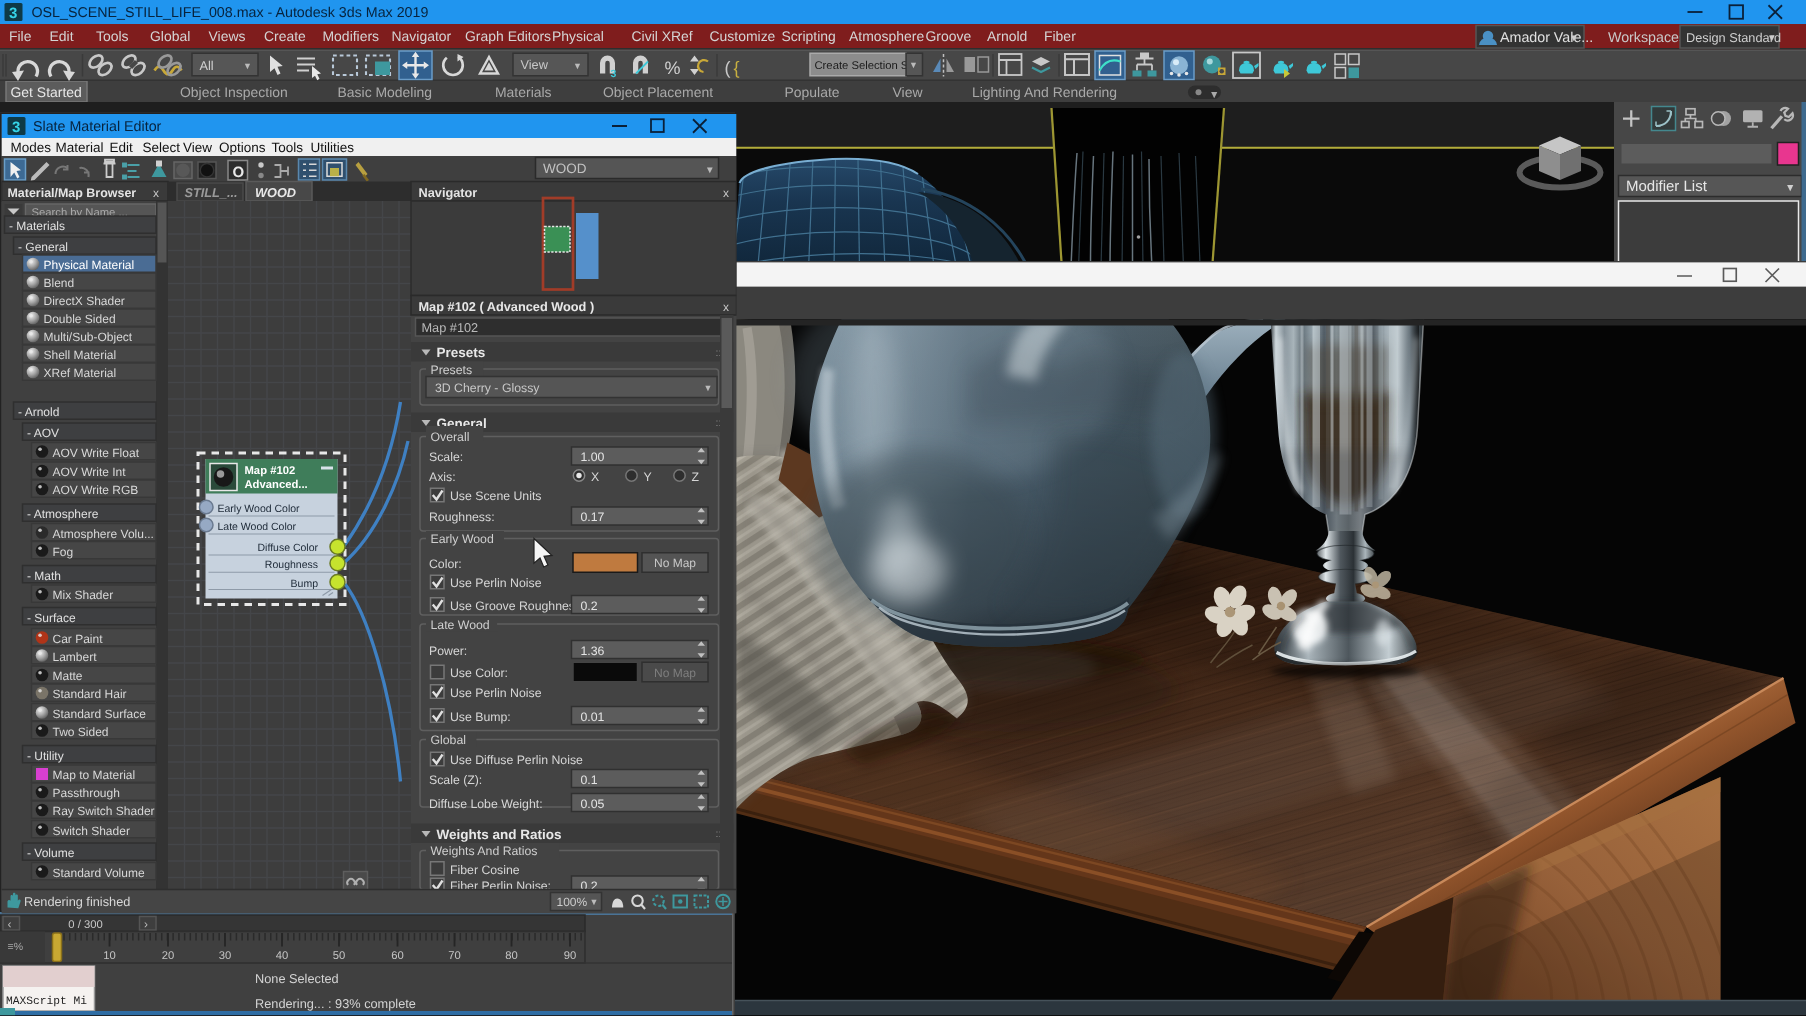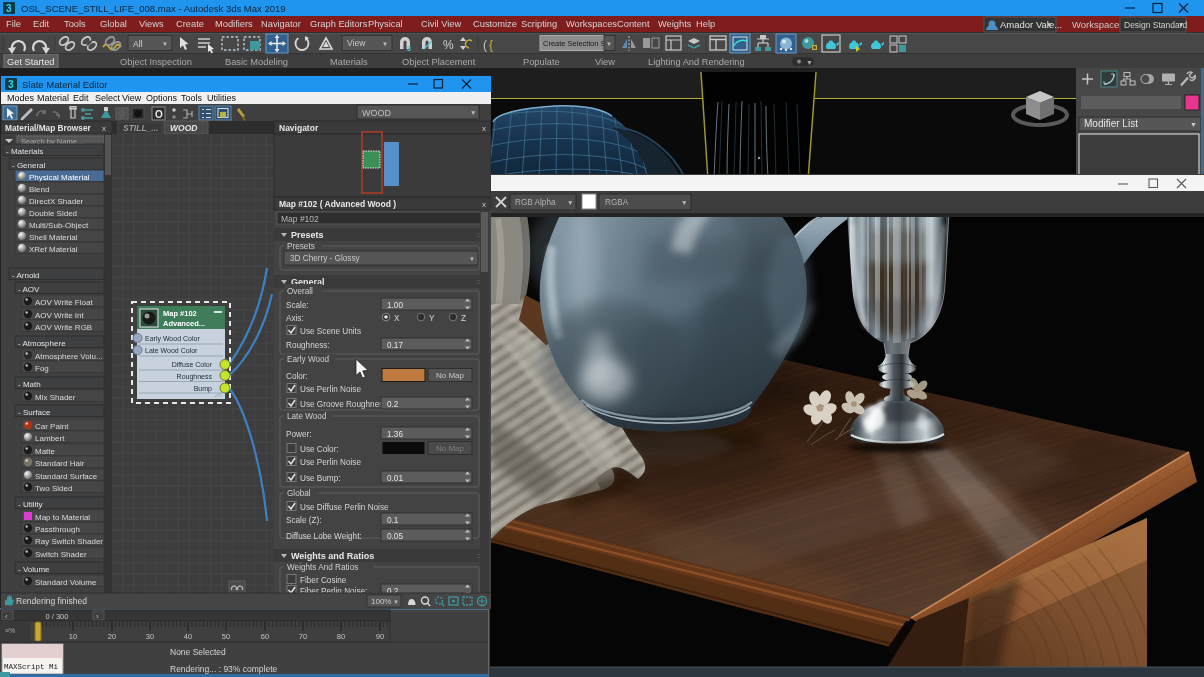--- a/index.html
+++ b/index.html
@@ -154,27 +154,27 @@
     <span class="m" style="left:6px">File</span>
       <span class="m" style="left:33px">Edit</span>
       <span class="m" style="left:64px">Tools</span>
       <span class="m" style="left:100px">Global</span>
       <span class="m" style="left:139px">Views</span>
       <span class="m" style="left:176px">Create</span>
       <span class="m" style="left:215px">Modifiers</span>
       <span class="m" style="left:261px">Navigator</span>
       <span class="m" style="left:310px">Graph Editors</span>
       <span class="m" style="left:368px">Physical</span>
-      <span class="m" style="left:421px">Civil View</span>
+      <span class="m" style="left:421px">Civil XRef</span>
       <span class="m" style="left:473px">Customize</span>
       <span class="m" style="left:521px">Scripting</span>
-      <span class="m" style="left:566px">Workspaces</span>
-      <span class="m" style="left:617px">Content</span>
-      <span class="m" style="left:658px">Weights</span>
-      <span class="m" style="left:696px">Help</span>
+      <span class="m" style="left:566px">Atmosphere</span>
+      <span class="m" style="left:617px">Groove</span>
+      <span class="m" style="left:658px">Arnold</span>
+      <span class="m" style="left:696px">Fiber</span>
     <svg width="420" height="17" style="position:absolute;left:784px;top:0">
       <rect x="200" y="1" width="72" height="15" fill="#333" stroke="#555"></rect>
       <circle cx="208" cy="8" r="3.5" fill="#4a90c4"></circle>
         <path d="M202,14 a6,5 0 0 1 12,0" fill="#4a90c4"></path>
       <text x="216" y="12" font-size="9.5" fill="#e0e0e0" font-family="Liberation Sans">Amador Vale...</text>
       <text x="262" y="11" font-size="6.5" fill="#ccc">▼</text>
       <text x="288" y="12" font-size="9.5" fill="#c8c8c8" font-family="Liberation Sans">Workspaces:</text>
       <rect x="336" y="1" width="66" height="15" fill="#333" stroke="#555"></rect>
       <text x="340" y="12" font-size="8.5" fill="#cfcfcf" font-family="Liberation Sans">Design Standard</text>
       <text x="394" y="11" font-size="6.5" fill="#ccc">▼</text>
@@ -383,33 +383,20 @@
 
   <div id="renderwin" class="abs">
     <div id="rtitle" class="abs">
       <svg width="716" height="16">
         <rect width="716" height="16" fill="#f4f4f4"></rect>
         <g stroke="#5a5a5a" stroke-width="1.1" fill="none">
           <line x1="629" y1="9" x2="639" y2="9"></line>
           <rect x="660" y="4" width="8.5" height="8.5"></rect>
           <path d="M688,4 l9,9 M697,4 l-9,9"></path>
         </g>
-      </svg>
-    </div>
-    <div id="rtoolbar" class="abs">
-      <svg width="716" height="22">
-        <rect width="716" height="22" fill="#3d3d3d"></rect>
-        <path d="M7,6 l10,10 M17,6 l-10,10" stroke="#d2d2d2" stroke-width="1.8"></path>
-        <rect x="21" y="3" width="66" height="16" fill="#4c4c4c" stroke="#2c2c2c"></rect>
-        <text x="26" y="13.5" font-size="8.2" fill="#b2b2b2" font-family="Liberation Sans">RGB Alpha</text>
-        <text x="78" y="13.5" font-size="6.5" fill="#bbb">▼</text>
-        <rect x="93" y="3" width="14" height="15" fill="#fff" stroke="#888"></rect>
-        <rect x="110" y="3" width="92" height="16" fill="#4c4c4c" stroke="#2c2c2c"></rect>
-        <text x="116" y="13.5" font-size="8.2" fill="#b2b2b2" font-family="Liberation Sans">RGBA</text>
-        <text x="192" y="13.5" font-size="6.5" fill="#bbb">▼</text>
       </svg>
     </div>
     <div id="rcanvas" class="abs"><svg id="scene" width="715" height="464" viewBox="489 213 715 464">
 <defs>
 <linearGradient id="woodg" x1="489" y1="400" x2="1188" y2="480" gradientUnits="userSpaceOnUse">
   <stop offset="0" stop-color="#371f11"></stop>
               <stop offset="0.3" stop-color="#3d2314"></stop>
               <stop offset="0.6" stop-color="#482b19"></stop>
               <stop offset="0.85" stop-color="#553420"></stop>
               <stop offset="1" stop-color="#593722"></stop>

